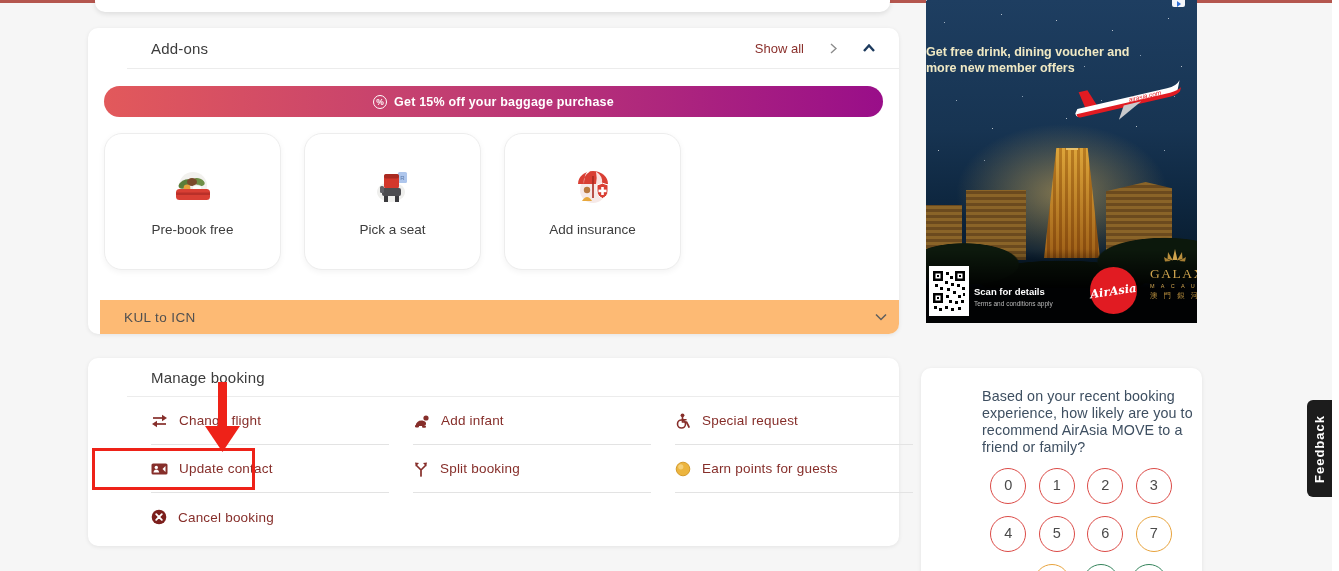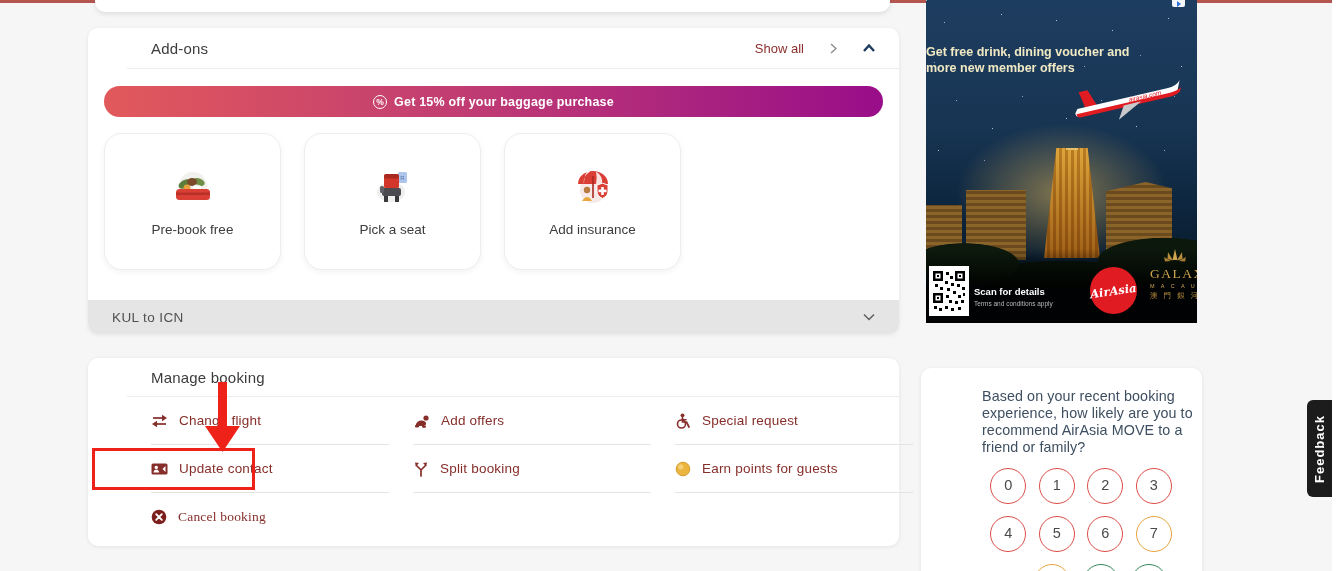--- a/index.html
+++ b/index.html
@@ -24,31 +24,31 @@
             background:linear-gradient(90deg,#e2595b 0%,#c13d72 45%,#990e89 100%);
             display:flex; align-items:center; justify-content:center; gap:7px; }
   .banner-text { color:#fff; font-size:12.5px; font-weight:bold; letter-spacing:.2px; }
   .badge-circ { width:14px; height:14px; border:1.2px solid #fff; border-radius:50%;
                 color:#fff; font-size:8.5px; font-weight:bold; line-height:12px; text-align:center; }
   .tiles { position:absolute; left:16px; top:105px; display:flex; gap:23px; }
   .tile { width:177px; height:137px; background:#fff; border:1px solid #ededed; border-radius:18px;
           box-shadow:0 2px 6px rgba(0,0,0,.05); display:flex; flex-direction:column; align-items:center; cursor:pointer; }
   .tile-icon { height:82px; display:flex; align-items:flex-end; justify-content:center; padding-bottom:6px; }
   .tile-label { font-size:13.5px; color:#3c3c3c; margin-top:6px; }
-  .route-bar { position:absolute; left:0; bottom:0; width:100%; height:34px; background:#e5e5e5;
+  .route-bar { position:absolute; left:12px; bottom:0; width:100%; height:34px; background:#fdba74;
                display:flex; align-items:center; padding:0 24px; cursor:pointer;gap:11px; }
   .route-label { font-size:13.5px; color:#505050; letter-spacing:.4px; }
   .route-bar svg { margin-left:auto; }
 
   
   .manage { left:88px; top:358px; width:811px; height:188px; }
   .manage-head { height:39px; display:flex; align-items:center; padding:0 24px; border-bottom:1px solid #ececec; }
   .manage-grid { display:grid; grid-template-columns:238px 238px 238px; column-gap:24px; padding:0 24px; }
   .mcell { height:48px; border-bottom:1px solid #e3e3e3; display:flex; align-items:center; gap:11px; cursor:pointer; }
-  .mcell.noline { border-bottom:none;font-family:Liberation Serif, serif; }
+  .mcell.noline { border-bottom:none; }
   .mcell.empty { border-bottom:none; cursor:default; }
   .mlabel { font-size:13.5px; color:#862e2a; font-weight:500; letter-spacing:.2px; }
 
   
   .hl-box { position:absolute; left:92px; top:448px; width:163px; height:42px;
             border:3px solid #ee2218; z-index:30; pointer-events:none; }
   .hl-arrow { position:absolute; left:200px; top:382px; z-index:31; pointer-events:none; }
 
   
   .ad { position:absolute; left:926px; top:0; width:271px; height:323px; overflow:hidden; cursor:pointer;
@@ -217,21 +217,21 @@
         <span class="mlabel">Change flight</span>
       </div>
 
       <div class="mcell">
         <svg width="17" height="16" viewBox="0 0 17 16">
           <circle cx="13" cy="5" r="2.6" fill="#862e2a"></circle>
           <path d="M2.5 13 q1 -6 7 -5.5 l2.5 1 q1.5 1 1 3 l-2 1.5 z" fill="#862e2a"></path>
           <rect x="2" y="12" width="4" height="2.4" rx="1.2" fill="#862e2a"></rect>
           <rect x="9" y="12.6" width="4" height="2.2" rx="1.1" fill="#862e2a"></rect>
         </svg>
-        <span class="mlabel">Add offers</span>
+        <span class="mlabel">Add infant</span>
       </div>
 
       <div class="mcell">
         <svg width="16" height="16" viewBox="0 0 16 16">
           <circle cx="6.5" cy="11" r="4" fill="none" stroke="#862e2a" stroke-width="1.6"></circle>
           <circle cx="7.5" cy="2.3" r="1.9" fill="#862e2a"></circle>
           <path d="M7.5 4.5 l0 4.5 4 0 2.5 5" fill="none" stroke="#862e2a" stroke-width="1.7" stroke-linecap="round" stroke-linejoin="round"></path>
           <line x1="7.5" y1="6.8" x2="11" y2="6.8" stroke="#862e2a" stroke-width="1.5" stroke-linecap="round"></line>
         </svg>
         <span class="mlabel">Special request</span>

